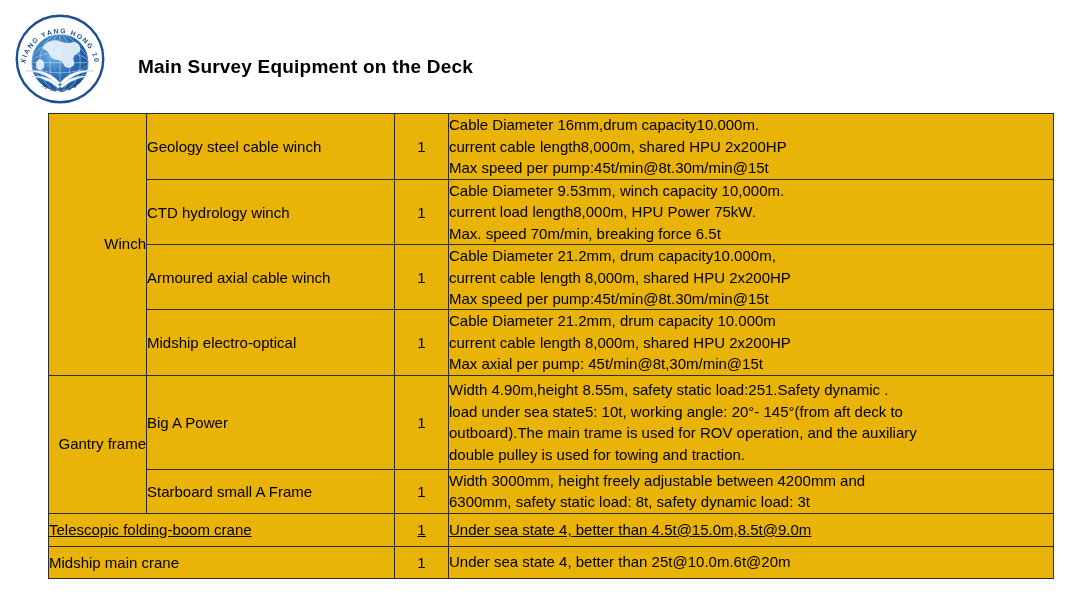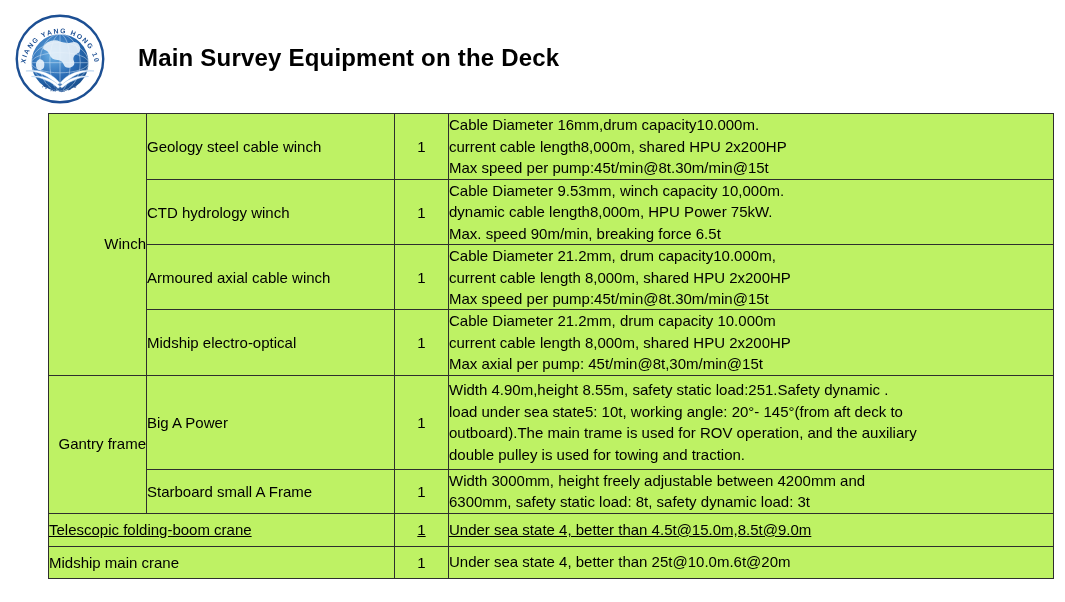--- a/index.html
+++ b/index.html
@@ -2,30 +2,30 @@
 <html><head>
 <meta charset="utf-8">
 <style>
   html,body { margin:0; padding:0; background:#fff; }
   .page {
     position:relative; width:1065px; height:602px; background:#ffffff;
     font-family:"Liberation Sans", sans-serif; color:#000; overflow:hidden;
   }
   .logo { position:absolute; left:14px; top:10px; width:92px; height:98px; }
   .title {
-    position:absolute; left:138px; top:44px;
-    font-size:24px; font-weight:bold; color:#000; letter-spacing:0.2px;text-align:right;
+    position:absolute; left:138px; top:56px;
+    font-size:19px; font-weight:bold; color:#000; letter-spacing:0.2px;text-align:right;
   }
   table.equip {
     position:absolute; left:48px; top:113px; width:1005px;
     border-collapse:collapse; table-layout:fixed;
   }
   table.equip td {
     border:1.6px solid #2e2e2e; font-size:15px; color:#000;
-    padding:0; background:#bef264;
+    padding:0; background:#eab308;
   }
   td.cat  { text-align:right; vertical-align:middle; line-height:20px; }
   td.name { text-align:left; vertical-align:middle; }
   td.qty  { text-align:center; vertical-align:middle; }
   td.desc { text-align:left; vertical-align:middle; padding:2px 6px; }
   td.desc .dl { line-height:21.4px; white-space:nowrap; }
   tr.r1 { height:66px; } tr.r2 { height:64px; } tr.r3 { height:64px; }
   tr.r4 { height:65px; } tr.r5 { height:94px; } tr.r6 { height:44px; }
   tr.r7 { height:33px;text-decoration:underline; } tr.r8 { height:32px;padding-left:48px; }
 </style>
@@ -90,22 +90,22 @@
           <div class="dl">Cable Diameter 16mm,drum capacity10.000m.</div>
           <div class="dl">current cable length8,000m, shared HPU 2x200HP</div>
           <div class="dl">Max speed per pump:45t/min@8t.30m/min@15t</div>
         </td>
       </tr>
       <tr class="r2">
         <td class="name">CTD hydrology winch</td>
         <td class="qty">1</td>
         <td class="desc">
           <div class="dl">Cable Diameter 9.53mm, winch capacity 10,000m.</div>
-          <div class="dl">dynamic cable length8,000m, HPU Power 75kW.</div>
-          <div class="dl">Max. speed 90m/min, breaking force 6.5t</div>
+          <div class="dl">current load length8,000m, HPU Power 75kW.</div>
+          <div class="dl">Max. speed 70m/min, breaking force 6.5t</div>
         </td>
       </tr>
       <tr class="r3">
         <td class="name">Armoured axial cable winch</td>
         <td class="qty">1</td>
         <td class="desc">
           <div class="dl">Cable Diameter 21.2mm, drum capacity10.000m,</div>
           <div class="dl">current cable length 8,000m, shared HPU 2x200HP</div>
           <div class="dl">Max speed per pump:45t/min@8t.30m/min@15t</div>
         </td>

